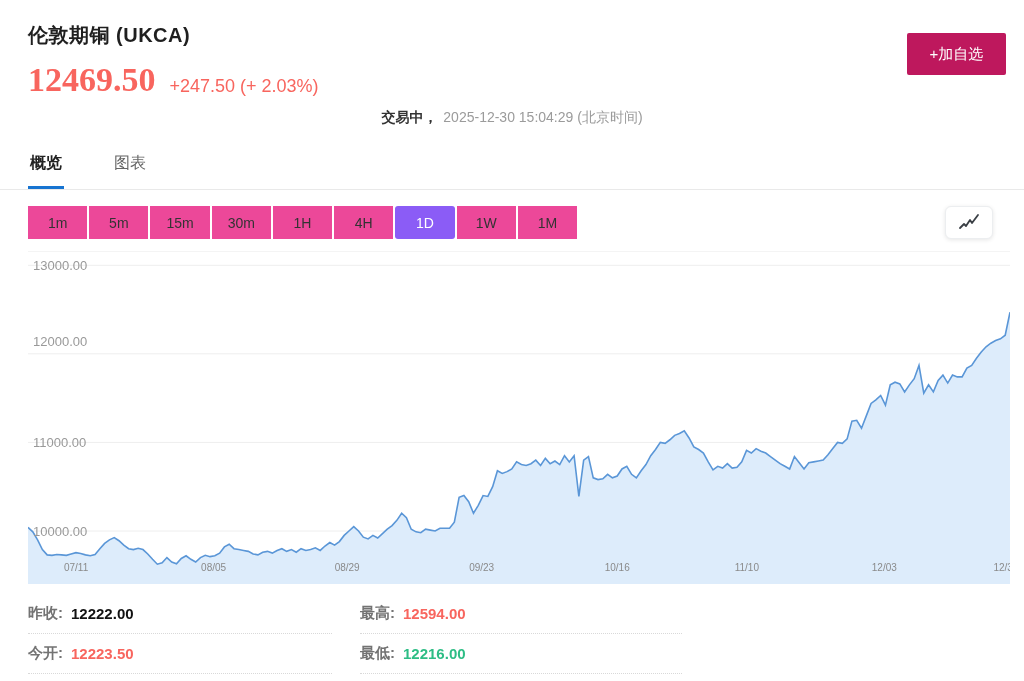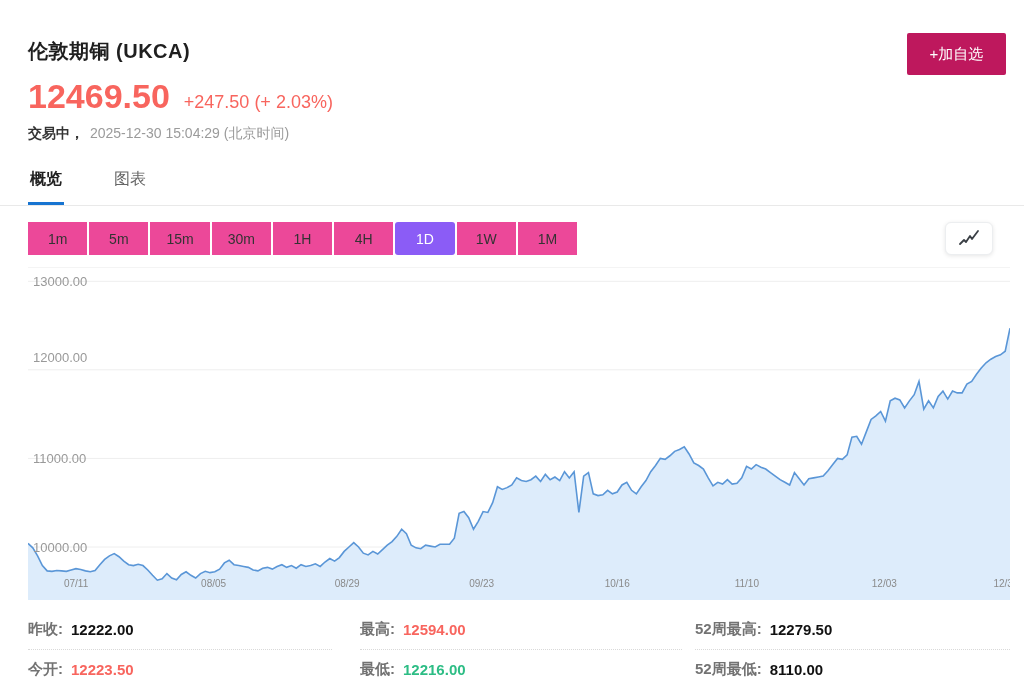--- a/index.html
+++ b/index.html
@@ -1,26 +1,26 @@
 <!DOCTYPE html>
 <html><head>
 <meta charset="utf-8">
 <style>
   * { margin:0; padding:0; box-sizing:border-box; }
   html,body { width:1024px; height:681px; background:#fff; overflow:hidden;
               font-family:"Liberation Sans", sans-serif; }
   .page { position:relative; width:1024px; height:681px; }
 
   
-  .hdr { position:relative; padding:38px 28px 0 28px; }
+  .hdr { position:relative; padding:22px 28px 0 28px; }
   .title { font-size:20px; font-weight:700; color:#1f1f1f; letter-spacing:0.5px; }
   .price-row { margin-top:14px; display:flex; align-items:flex-end; }
-  .price { font-size:34px; font-weight:700; color:#f8655e; line-height:1; }
+  .price { font-size:34px; font-weight:700; color:#f8655e; line-height:1;font-family:Liberation Serif, serif; }
   .change { font-size:18px; font-weight:500; color:#f8655e; margin-left:14px; line-height:1.15; }
-  .status-row { margin-top:12px; font-size:14px; }
+  .status-row { margin-top:12px; font-size:14px;text-align:center; }
   .status { color:#333; font-weight:700; }
   .time { color:#9b9b9b; margin-left:2px; }
   .add-btn { position:absolute; right:18px; top:33px; width:99px; height:42px;
              background:#be185d; color:#fff; border:none; border-radius:2px;
              font-size:15px; cursor:pointer; font-family:inherit; }
 
   
   .tabs { display:flex; padding:0 28px; margin-top:18px; border-bottom:1px solid #e9e9e9; }
   .tab { font-size:16px; color:#666; padding:8px 2px 12px 2px; margin-right:48px; cursor:pointer;
          border-bottom:3px solid transparent; }
@@ -141,25 +141,15 @@
       <div class="stat-col c2">
         <div class="stat-row">
           <span class="stat-label">最高:</span>
           <span class="stat-value red">12594.00</span>
         </div>
         <div class="stat-row">
           <span class="stat-label">最低:</span>
           <span class="stat-value green">12216.00</span>
         </div>
       </div>
-      <div class="stat-col c3">
-        <div class="stat-row">
-          <span class="stat-label">52周最高:</span>
-          <span class="stat-value dark">12279.50</span>
-        </div>
-        <div class="stat-row">
-          <span class="stat-label">52周最低:</span>
-          <span class="stat-value dark">8110.00</span>
-        </div>
-      </div>
     </div>
 
 </div>
 
 </body></html>

